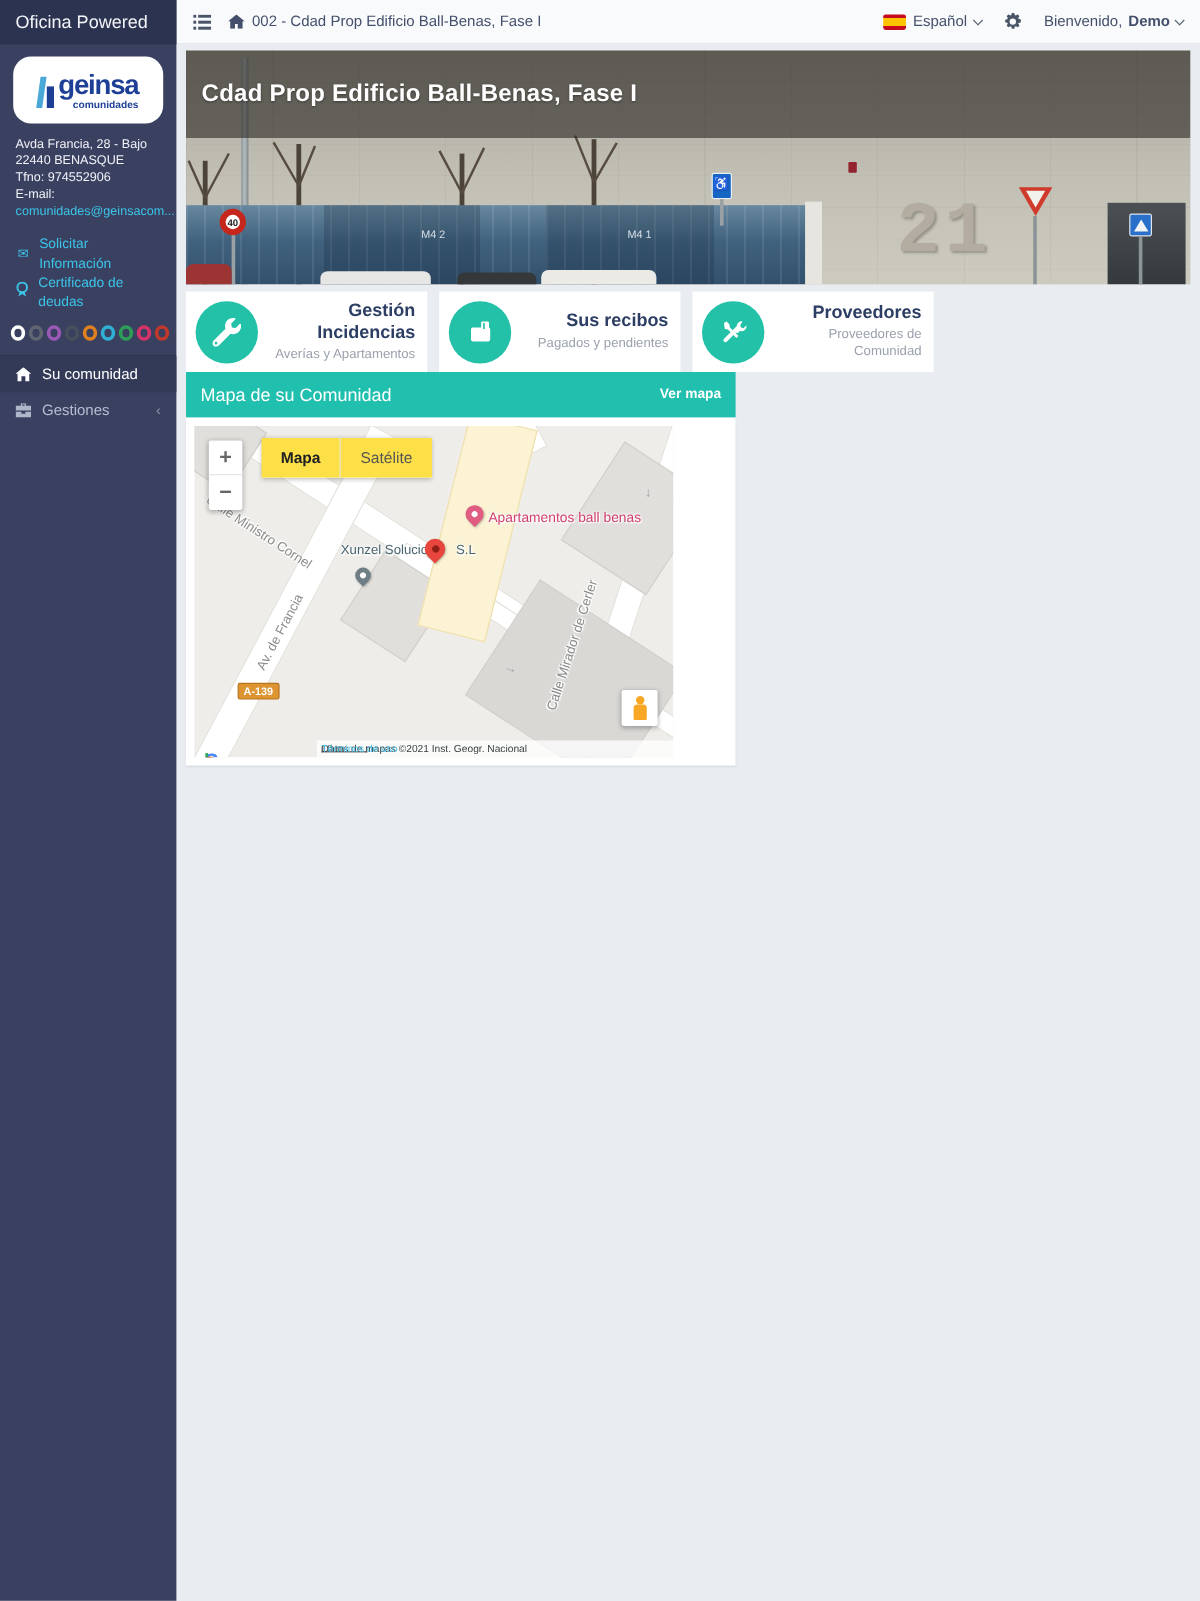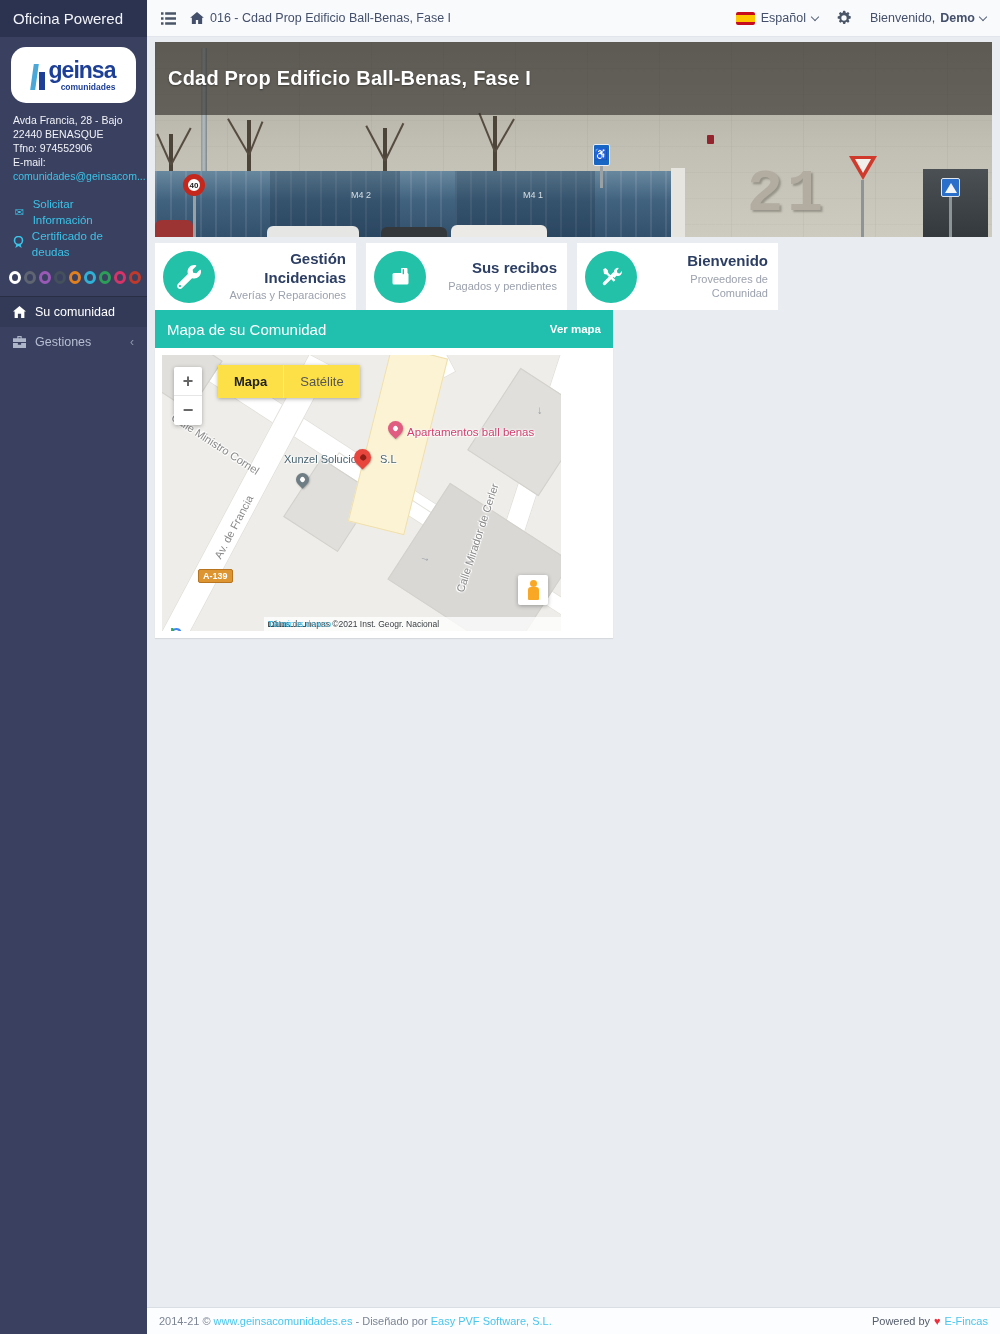--- a/index.html
+++ b/index.html
@@ -210,21 +210,21 @@
             <rect x="5" y="6" width="13" height="3"></rect>
             <rect x="0" y="12" width="3" height="3"></rect>
             <rect x="5" y="12" width="13" height="3"></rect>
           </g>
       </svg>
     </span>
     <span class="breadcrumb">
       <svg width="14" height="12" viewBox="0 0 24 21">
           <path fill="#44506b" d="M12 0l12 10h-3v11h-7v-7h-4v7H3V10H0z"></path>
         </svg>
-      <span>016 - Cdad Prop Edificio Ball-Benas, Fase I</span>
+      <span>002 - Cdad Prop Edificio Ball-Benas, Fase I</span>
     </span>
     <span class="topbar-right">
       <span class="lang">
         <span class="flag"></span>
         <span>Español</span>
         <span class="caret"></span>
       </span>
       <span class="gear-btn">
         <svg width="16" height="16" viewBox="0 0 24 24">
           <path fill="#4a5568" fill-rule="evenodd" d="M12 8a4 4 0 1 0 0 8 4 4 0 0 0 0-8zm9.4 5.6l-2-.3a7.5 7.5 0 0 1-.6 1.5l1.2 1.6a.8.8 0 0 1-.1 1l-1.4 1.4a.8.8 0 0 1-1 .1l-1.6-1.2c-.5.3-1 .5-1.5.6l-.3 2a.8.8 0 0 1-.8.7h-2a.8.8 0 0 1-.8-.7l-.3-2c-.5-.1-1-.3-1.5-.6l-1.6 1.2a.8.8 0 0 1-1-.1L4.7 17.4a.8.8 0 0 1-.1-1l1.2-1.6c-.3-.5-.5-1-.6-1.5l-2-.3a.8.8 0 0 1-.7-.8v-2c0-.4.3-.7.7-.8l2-.3c.1-.5.3-1 .6-1.5L4.6 5.7a.8.8 0 0 1 .1-1l1.4-1.4a.8.8 0 0 1 1-.1l1.6 1.2c.5-.3 1-.5 1.5-.6l.3-2c.1-.4.4-.7.8-.7h2c.4 0 .7.3.8.7l.3 2c.5.1 1 .3 1.5.6l1.6-1.2a.8.8 0 0 1 1 .1l1.4 1.4c.3.3.3.7.1 1l-1.2 1.6c.3.5.5 1 .6 1.5l2 .3c.4.1.7.4.7.8v2a.8.8 0 0 1-.7.8z"></path>
@@ -292,21 +292,21 @@
 
     <div class="cards-row">
       <div class="card">
         <span class="card-icon">
           <svg width="24" height="24" viewBox="0 0 512 512">
               <path fill="#fff" d="M507.7 109.1c-2.2-9-13.5-12.1-20.1-5.5l-74.4 74.4-67.9-11.3-11.3-67.9 74.4-74.4c6.6-6.6 3.4-17.9-5.7-20.2C355.3-7.5 303.2 5.2 266.1 42.2c-39.6 39.6-50.5 97.1-34 147.2L18.7 402.8c-25 25-25 65.5 0 90.5s65.5 25 90.5 0l213.2-213.2c50.1 16.7 107.5 5.7 147.4-34.2 37.1-37.1 49.7-89.3 37.9-136.8zM64 472c-13.2 0-24-10.7-24-24 0-13.3 10.8-24 24-24s24 10.7 24 24c0 13.3-10.8 24-24 24z"></path>
             </svg>
         </span>
         <span class="card-text">
           <div class="card-title">Gestión Incidencias</div>
-          <div class="card-sub">Averías y Reparaciones</div>
+          <div class="card-sub">Averías y Apartamentos</div>
         </span>
       </div>
       <div class="card">
         <span class="card-icon">
           <svg width="24" height="24" viewBox="0 0 24 24">
               <g fill="#fff">
                 <rect x="4.5" y="8" width="16" height="11.5" rx="1.5"></rect>
                 <rect x="13" y="3" width="6.5" height="6.5" rx="1"></rect>
                 <rect x="14.6" y="4.2" width="1.4" height="5" fill="#22c1a8"></rect>
               </g>
@@ -321,21 +321,21 @@
         <span class="card-icon">
           <svg width="24" height="24" viewBox="0 0 24 24">
               <g fill="#fff">
                 <path d="M4.4 17.2 14.6 7l2.4 2.4L6.8 19.6a1.7 1.7 0 1 1-2.4-2.4z"></path>
                 <path d="M19.8 2.9a4.1 4.1 0 0 0-4.6 5.6l-2.1 2.1 2.3 2.3 2.1-2.1a4.1 4.1 0 0 0 5.5-4.7l-2.4 2.4-2.1-.6-.6-2.1z"></path>
                 <path d="M4.3 4.2 6.5 3l2.3 2.3.5 2.6 7.1 7.1-1.7 1.7-7.1-7.1-2.6-.5z"></path>
               </g>
             </svg>
         </span>
         <span class="card-text">
-          <div class="card-title">Bienvenido</div>
+          <div class="card-title">Proveedores</div>
           <div class="card-sub">Proveedores de Comunidad</div>
         </span>
       </div>
     </div>
 
     <div class="map-panel">
       <div class="map-header">
         <span>Mapa de su Comunidad</span>
         <span class="map-action">Ver mapa</span>
       </div>
@@ -395,24 +395,13 @@
               <span>10 m</span>
                 <i></i>
             </span>
             <span class="attr-terms link">Términos de uso</span>
           </div>
         </div>
       </div>
     </div>
   </div>
 
-  <div class="footer">
-    <span>2014-21 ©</span>&nbsp;
-    <a>www.geinsacomunidades.es</a>&nbsp;
-    <span>- Diseñado por</span>&nbsp;
-    <a>Easy PVF Software, S.L.</a>
-    <span class="footer-right">
-      <span>Powered by</span>
-      <span class="heart">♥</span>
-      <a>E-Fincas</a>
-    </span>
-  </div>
 </div>
 
 </body></html>

